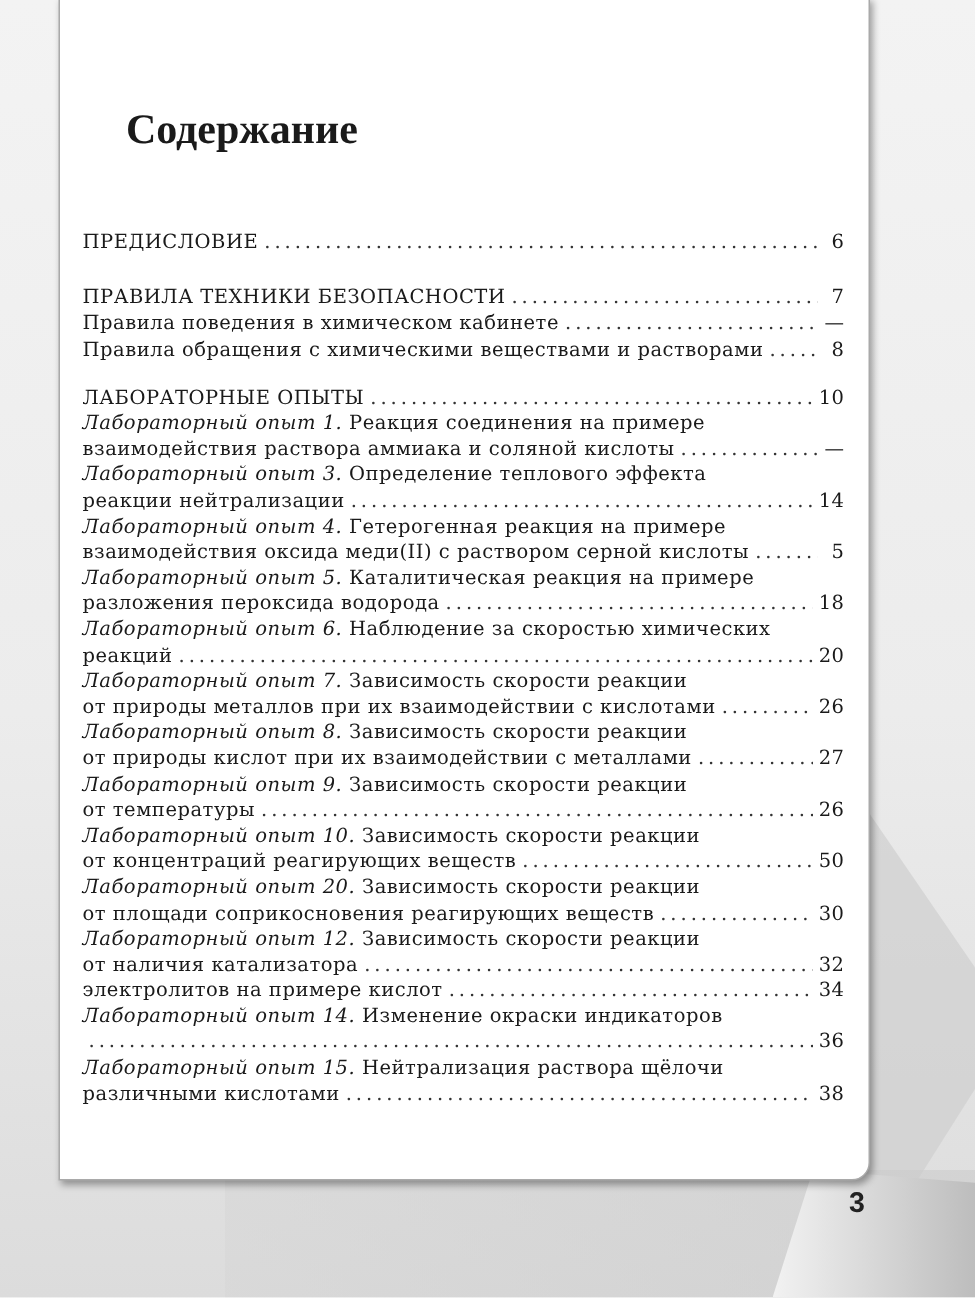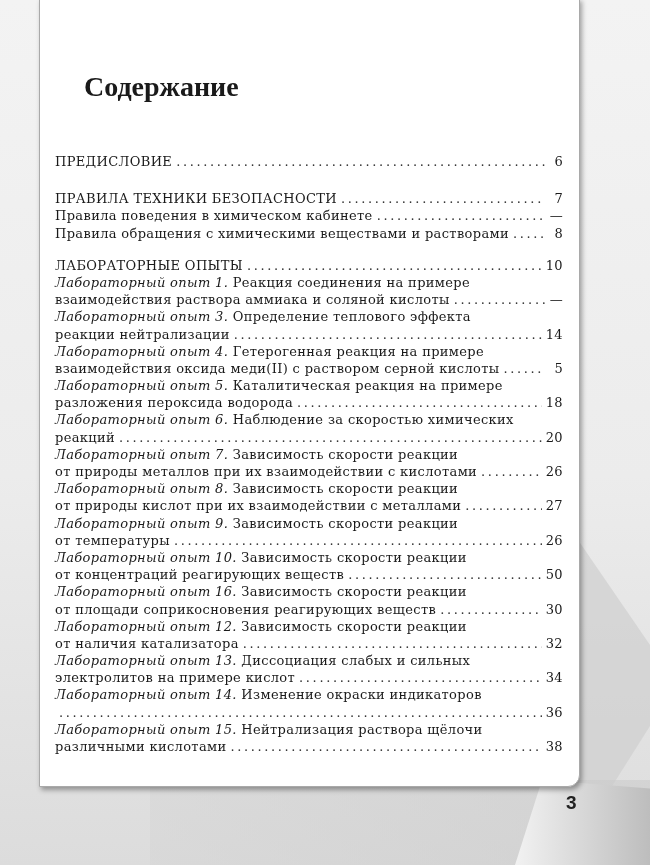--- a/index.html
+++ b/index.html
@@ -179,37 +179,34 @@
         </div>
         <div class="row">
           <span class="txt"><i>Лабораторный опыт 10.</i> <span>Зависимость скорости реакции</span></span>
         </div>
         <div class="row">
           <span class="txt">от концентраций реагирующих веществ</span>
           <span class="dots"></span>
           <span class="pg">50</span>
         </div>
         <div class="row">
-          <span class="txt"><i>Лабораторный опыт 16.</i> <span>Зависимость скорости реакции</span></span>
+          <span class="txt"><i>Лабораторный опыт 20.</i> <span>Зависимость скорости реакции</span></span>
         </div>
         <div class="row">
           <span class="txt">от площади соприкосновения реагирующих веществ</span>
           <span class="dots"></span>
           <span class="pg">30</span>
         </div>
         <div class="row">
           <span class="txt"><i>Лабораторный опыт 12.</i> <span>Зависимость скорости реакции</span></span>
         </div>
         <div class="row">
           <span class="txt">от наличия катализатора</span>
           <span class="dots"></span>
           <span class="pg">32</span>
-        </div>
-        <div class="row">
-          <span class="txt"><i>Лабораторный опыт 13.</i> <span>Диссоциация слабых и сильных</span></span>
         </div>
         <div class="row">
           <span class="txt">электролитов на примере кислот</span>
           <span class="dots"></span>
           <span class="pg">34</span>
         </div>
         <div class="row">
           <span class="txt"><i>Лабораторный опыт 14.</i> <span>Изменение окраски индикаторов</span></span>
         </div>
         <div class="row">

